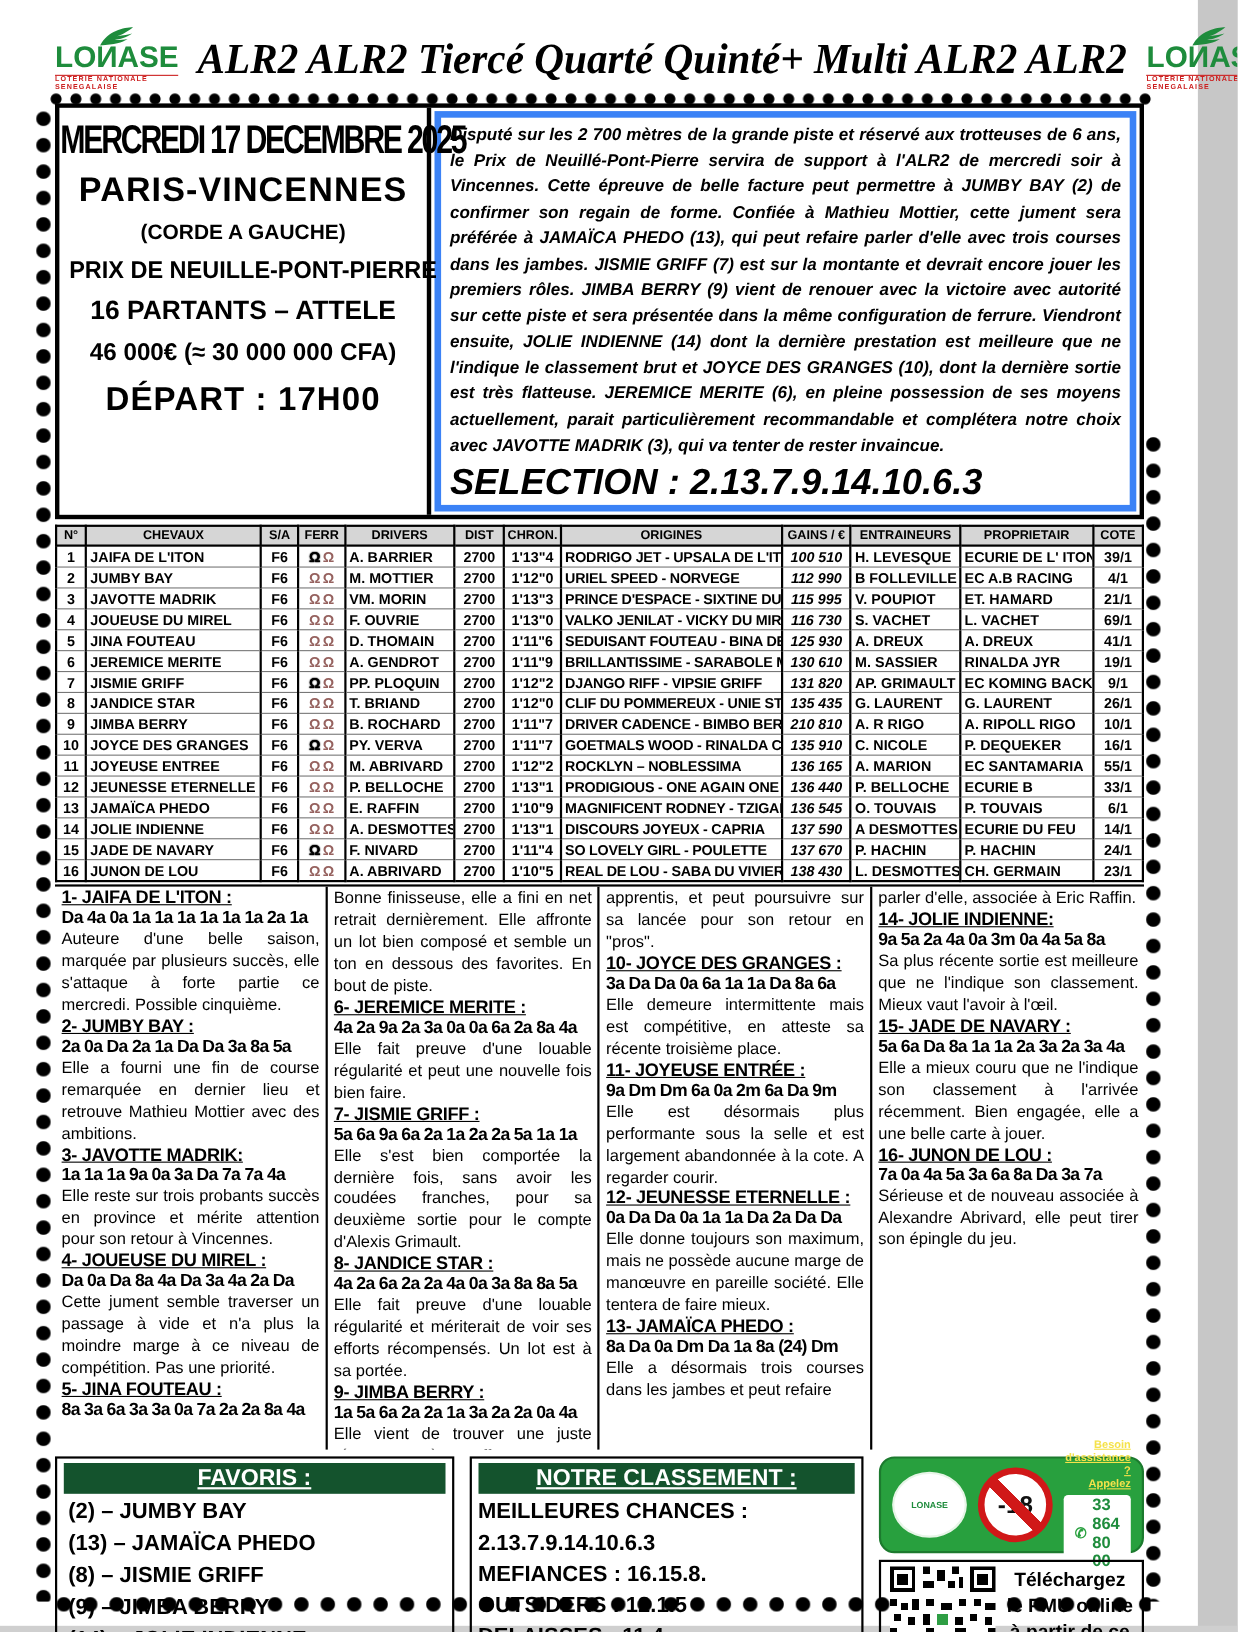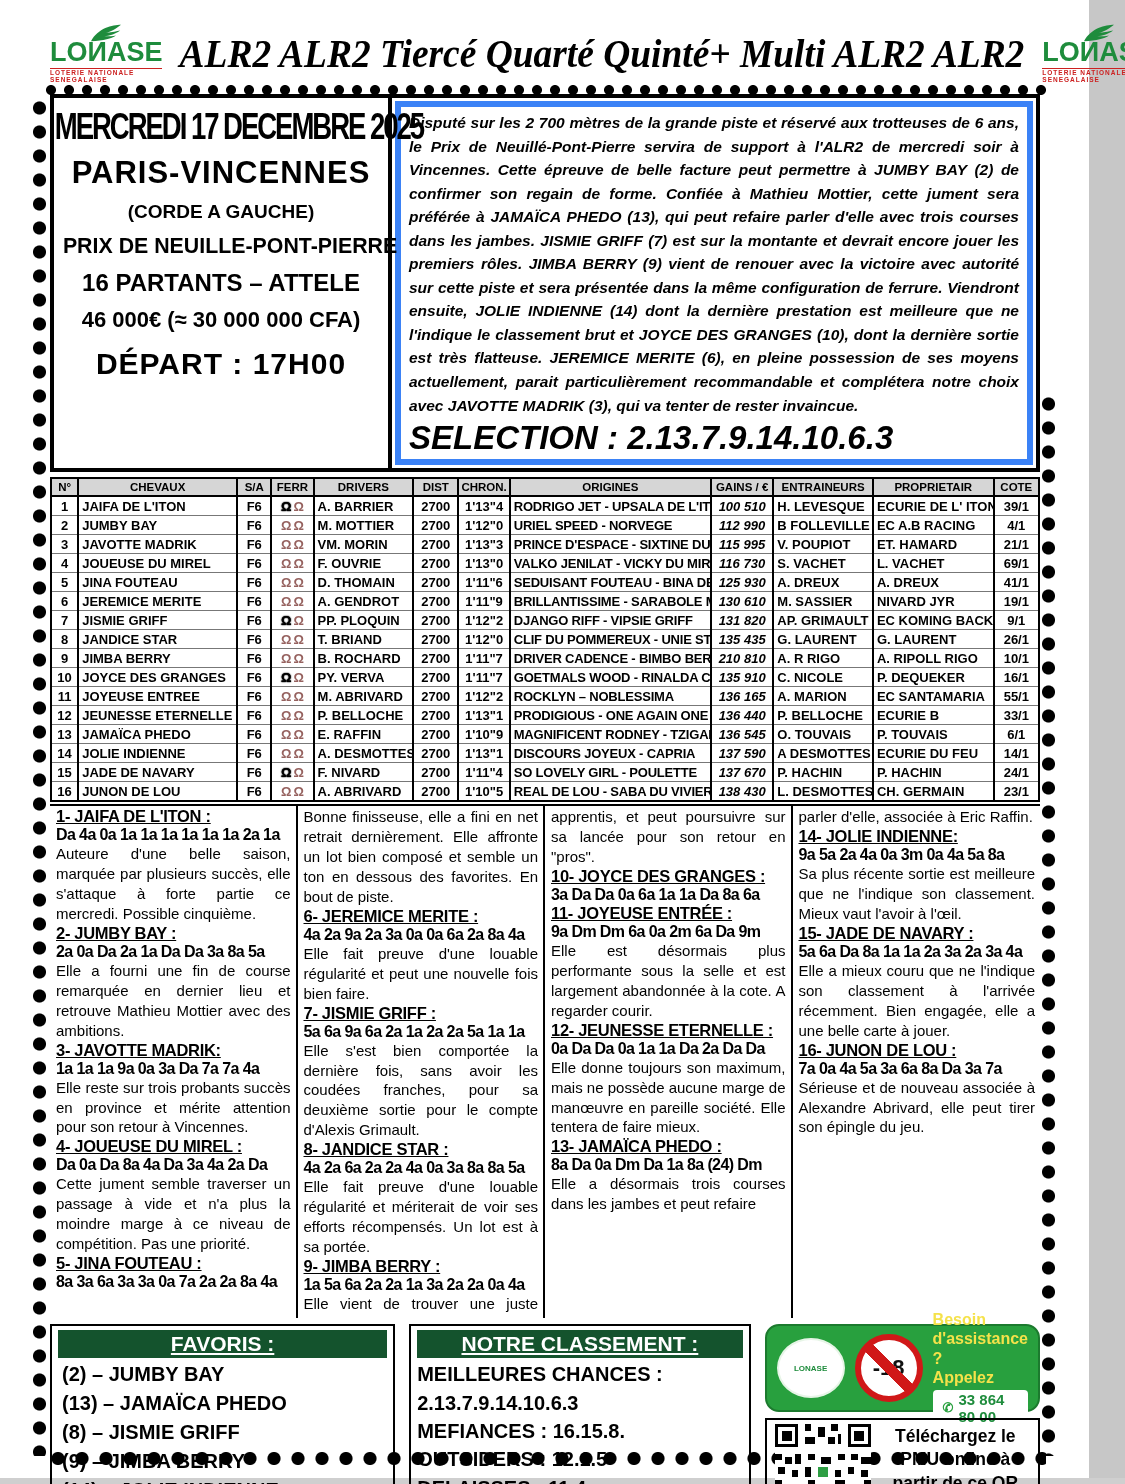--- a/index.html
+++ b/index.html
@@ -87,21 +87,21 @@
   .right-col{flex:1;display:flex;flex-direction:column;gap:6px;}
   .banner{background:#28a03e;border-radius:14px;border:2px solid #1c7a2e;height:84px;
     display:flex;align-items:center;gap:10px;padding:0 10px;}
   .logo-oval{width:64px;height:56px;background:#fff;border-radius:50%;display:flex;align-items:center;justify-content:center;
     color:#1e8c3c;font-size:8px;font-weight:bold;border:2px solid #e7f5e7;text-align:center;}
   .badge18{position:relative;width:56px;height:56px;background:#fff;border:6px solid #d01818;border-radius:50%;
     display:flex;align-items:center;justify-content:center;font-weight:900;font-size:22px;color:#111;flex:none;}
   .badge18::after{content:"";position:absolute;inset:-2px;border-radius:50%;
     background:linear-gradient(45deg,transparent 44%,#d01818 44% 56%,transparent 56%);}
   .assist{display:flex;flex-direction:column;align-items:center;gap:3px;flex:1;}
-  .assist .a-txt{color:#f5e24a;font-weight:bold;font-size:16px;text-align:left;line-height:1.2;}
+  .assist .a-txt{color:#f5e24a;font-weight:bold;font-size:10px;text-align:right;line-height:1.2;text-decoration:underline;}
   .phone-chip{background:#fff;color:#1e8c3c;font-weight:900;font-size:15px;border-radius:4px;
     padding:1px 10px;display:flex;align-items:center;gap:5px;}
   .phone-icon{font-size:13px;color:#28a03e;}
   .qr-box{flex:1;display:flex;align-items:center;gap:10px;padding:4px 8px;}
   .qr-box svg{flex:none;}
   .qr-text{flex:1;font-weight:bold;font-size:17.5px;text-align:center;line-height:1.35;}
 </style>
 </head>
 <body>
 
@@ -255,21 +255,21 @@
             <td class="c-num">6</td>
             <td class="c-horse">JEREMICE MERITE</td>
             <td class="c-sa">F6</td>
             <td class="c-ferr"><span class="shoe plate">Ω</span><span class="shoe plate">Ω</span></td>
             <td class="c-driver">A. GENDROT</td>
             <td class="c-dist">2700</td>
             <td class="c-chron">1'11"9</td>
             <td class="c-origins">BRILLANTISSIME - SARABOLE ME</td>
             <td class="c-gains">130 610</td>
             <td class="c-trainer">M. SASSIER</td>
-            <td class="c-owner">NIVARD JYR</td>
+            <td class="c-owner">RINALDA JYR</td>
             <td class="c-cote">19/1</td>
           </tr>
           <tr>
             <td class="c-num">7</td>
             <td class="c-horse">JISMIE GRIFF</td>
             <td class="c-sa">F6</td>
             <td class="c-ferr"><span class="shoe filled">Ω</span><span class="shoe plate">Ω</span></td>
             <td class="c-driver">PP. PLOQUIN</td>
             <td class="c-dist">2700</td>
             <td class="c-chron">1'12"2</td>
@@ -437,20 +437,21 @@
           <p class="c-f">4a 2a 6a 2a 2a 4a 0a 3a 8a 8a 5a</p>
           <p class="c-t">Elle fait preuve d'une louable régularité et mériterait de voir ses efforts récompensés. Un lot est à sa portée.</p>
           <p class="c-h">9- JIMBA BERRY :</p>
           <p class="c-f">1a 5a 6a 2a 2a 1a 3a 2a 2a 0a 4a</p>
           <p class="c-t">Elle vient de trouver une juste récompense à ses efforts, en</p>
         </div>
       <div class="comm-col">
           <p class="c-t">apprentis, et peut poursuivre sur sa lancée pour son retour en "pros".</p>
           <p class="c-h">10- JOYCE DES GRANGES :</p>
           <p class="c-f">3a Da Da 0a 6a 1a 1a Da 8a 6a</p>
+          <p class="c-t">Elle demeure intermittente mais est compétitive, en atteste sa récente troisième place.</p>
           <p class="c-h">11- JOYEUSE ENTRÉE :</p>
           <p class="c-f">9a Dm Dm 6a 0a 2m 6a Da 9m</p>
           <p class="c-t">Elle est désormais plus performante sous la selle et est largement abandonnée à la cote. A regarder courir.</p>
           <p class="c-h">12- JEUNESSE ETERNELLE :</p>
           <p class="c-f">0a Da Da 0a 1a 1a Da 2a Da Da</p>
           <p class="c-t">Elle donne toujours son maximum, mais ne possède aucune marge de manœuvre en pareille société. Elle tentera de faire mieux.</p>
           <p class="c-h">13- JAMAÏCA PHEDO :</p>
           <p class="c-f">8a Da 0a Dm Da 1a 8a (24) Dm</p>
           <p class="c-t">Elle a désormais trois courses dans les jambes et peut refaire</p>
         </div>

